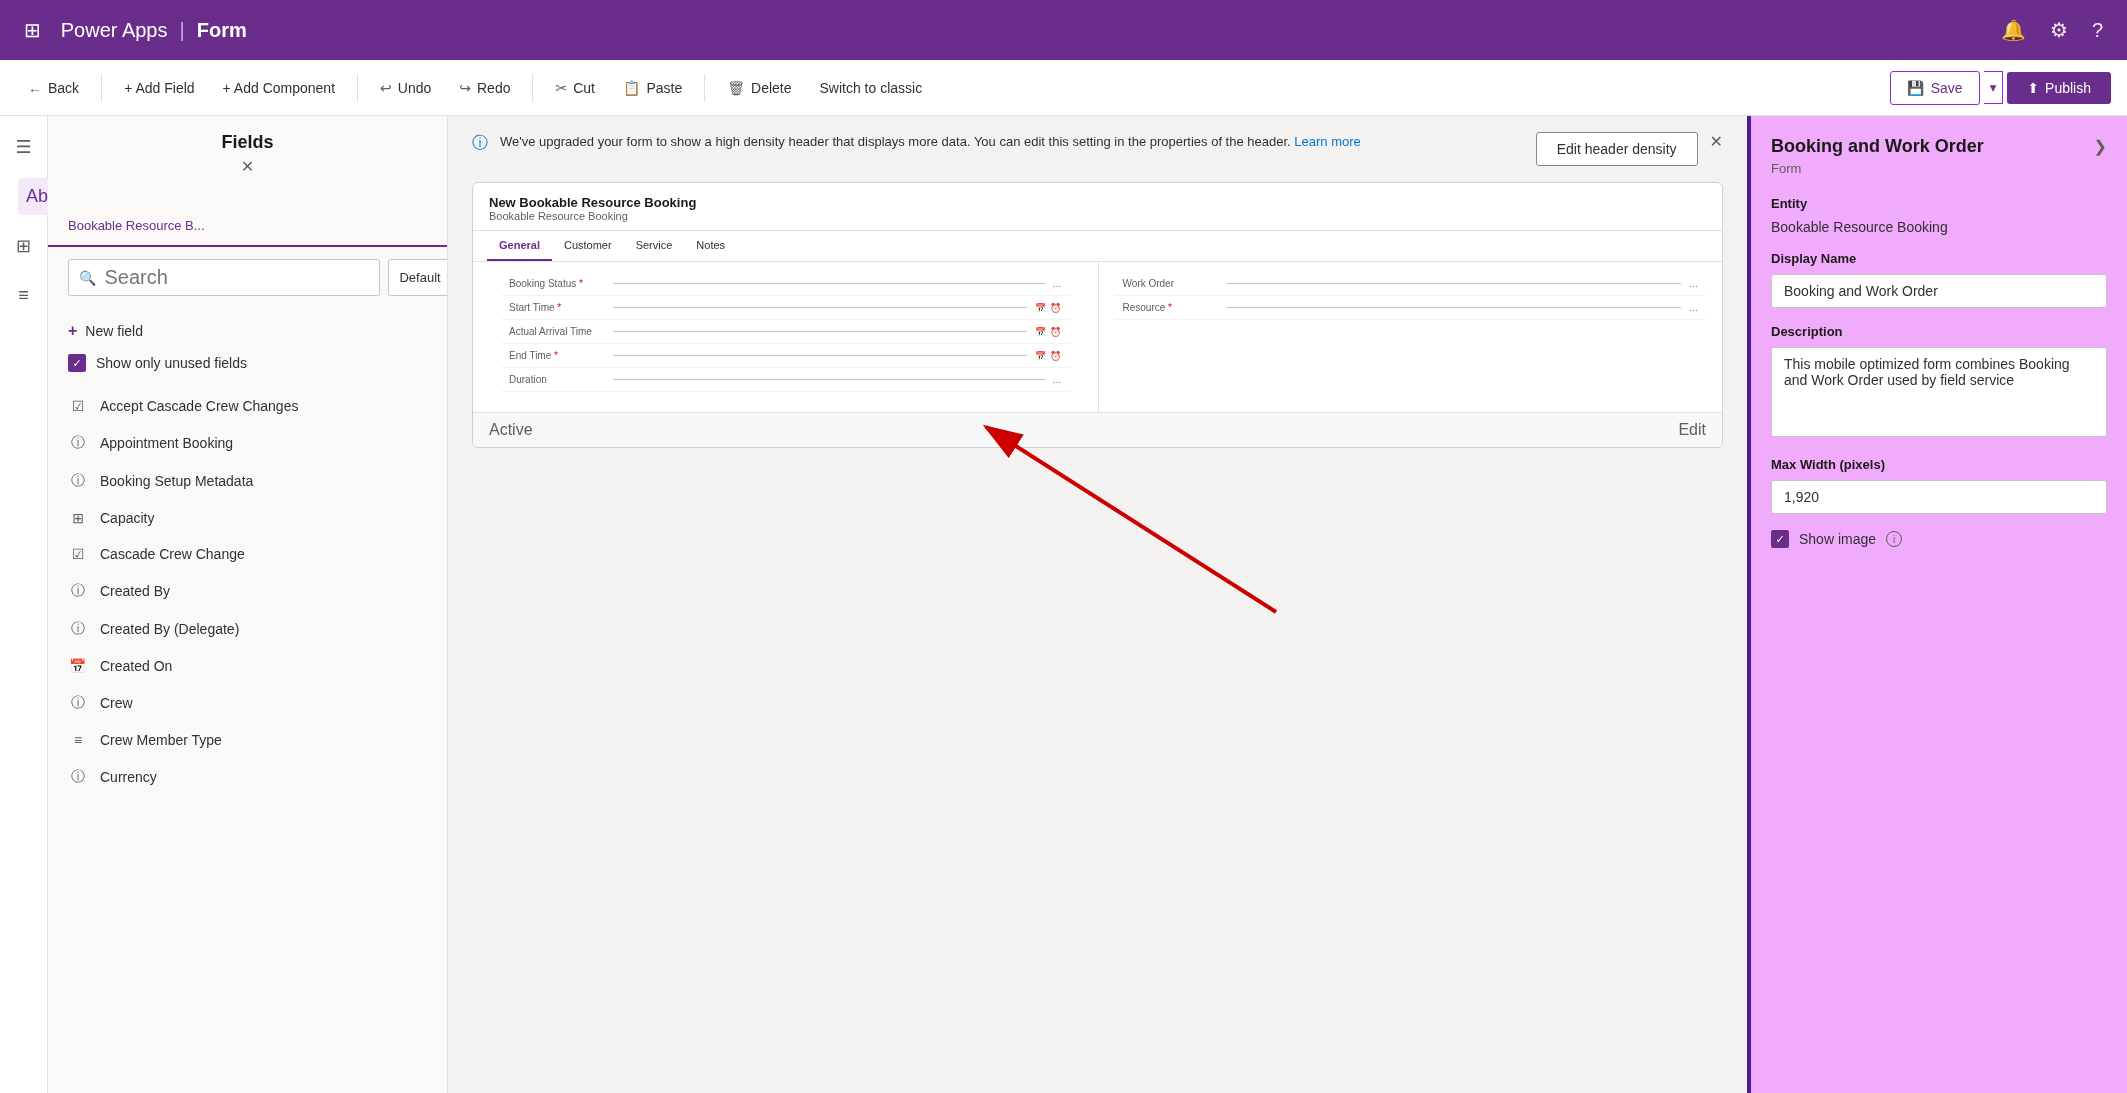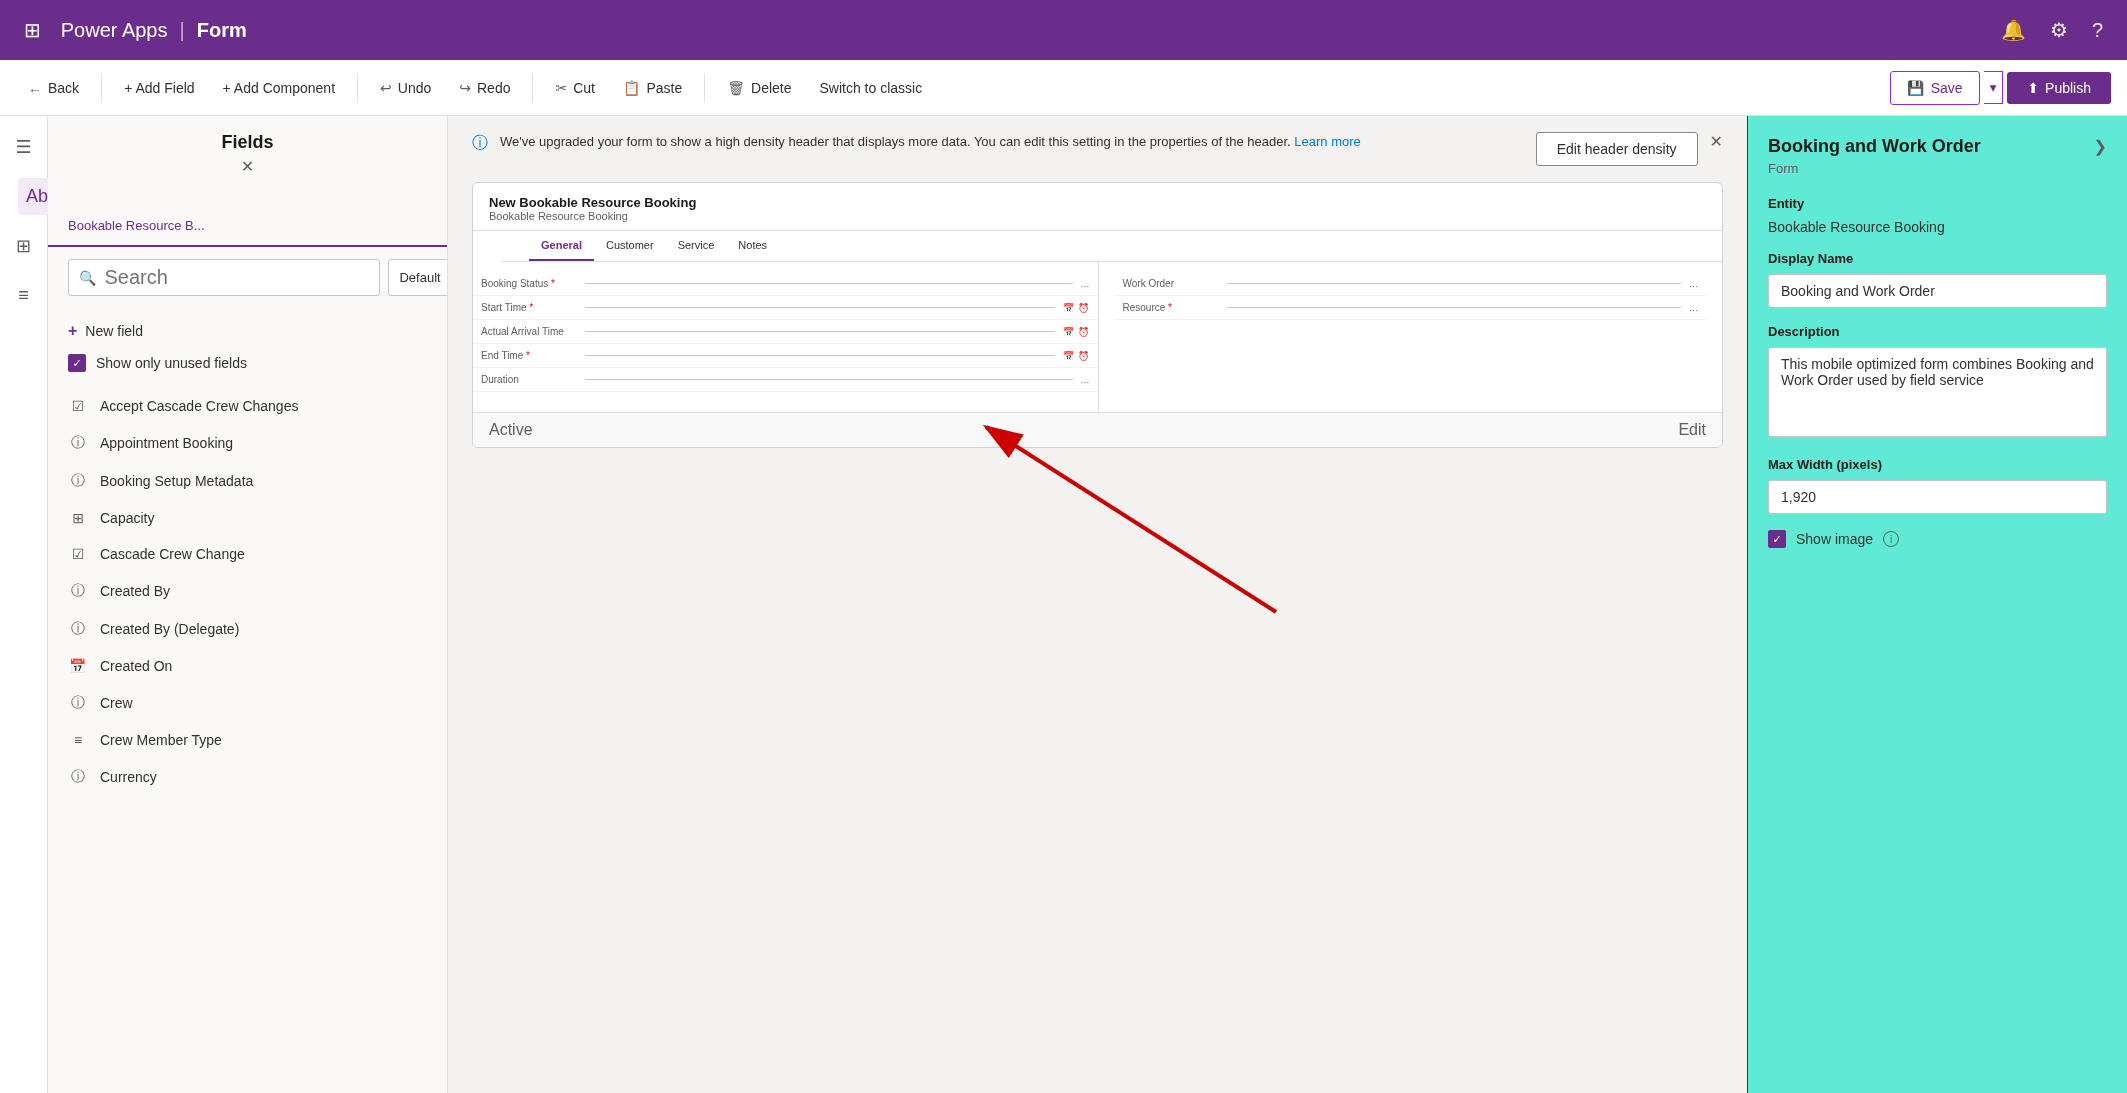--- a/index.html
+++ b/index.html
@@ -326,23 +326,22 @@
       font-weight: 600;
       color: #1b1a19;
     }
     .form-preview-subtitle {
       font-size: 11px;
       color: #605e5c;
     }
     .form-preview-tabs {
       display: flex;
       gap: 0;
-      padding: 0 28px;
+      padding: 0 14px;
       border-bottom: 1px solid #e1e1e1;
-      margin-left: 28px;
     }
     .form-tab {
       padding: 8px 12px;
       font-size: 11px;
       color: #323130;
       cursor: pointer;
       border-bottom: 2px solid transparent;
     }
     .form-tab.active {
       color: #6b2d8b;
@@ -381,22 +380,22 @@
       border-top: 1px solid #e1e1e1;
       display: flex;
       justify-content: space-between;
       font-size: 16px;
       color: #605e5c;
     }
 
     
     .right-panel {
       width: 380px;
-      background: #5eead4;
-      border-left: 1px solid #4c1d95;
+      background: #f0abfc;
+      border-left: 4px solid #4c1d95;
       overflow-y: auto;
       padding: 20px;
     }
     .right-panel-header {
       display: flex;
       align-items: center;
       justify-content: space-between;
       margin-bottom: 4px;
     }
     .right-panel-title {
@@ -654,21 +653,21 @@
             <div class="form-preview-title">New Bookable Resource Booking</div>
             <div class="form-preview-subtitle">Bookable Resource Booking</div>
           </div>
           <div class="form-preview-tabs">
             <div class="form-tab active">General</div>
             <div class="form-tab">Customer</div>
             <div class="form-tab">Service</div>
             <div class="form-tab">Notes</div>
           </div>
           <div style="display:grid;grid-template-columns:1fr 1fr;min-height:150px;">
-            <div style="padding:10px 0;">
+            <div style="padding:10px 28px;">
               <div class="form-field-row">
                 <span class="form-field-label">Booking Status <span class="form-field-req">*</span></span>
                 <div class="form-field-value">
                     <div class="form-field-line"></div>
                     <span class="form-field-icon">…</span>
                   </div>
               </div>
               <div class="form-field-row">
                 <span class="form-field-label">Start Time <span class="form-field-req">*</span></span>
                 <div class="form-field-value">

